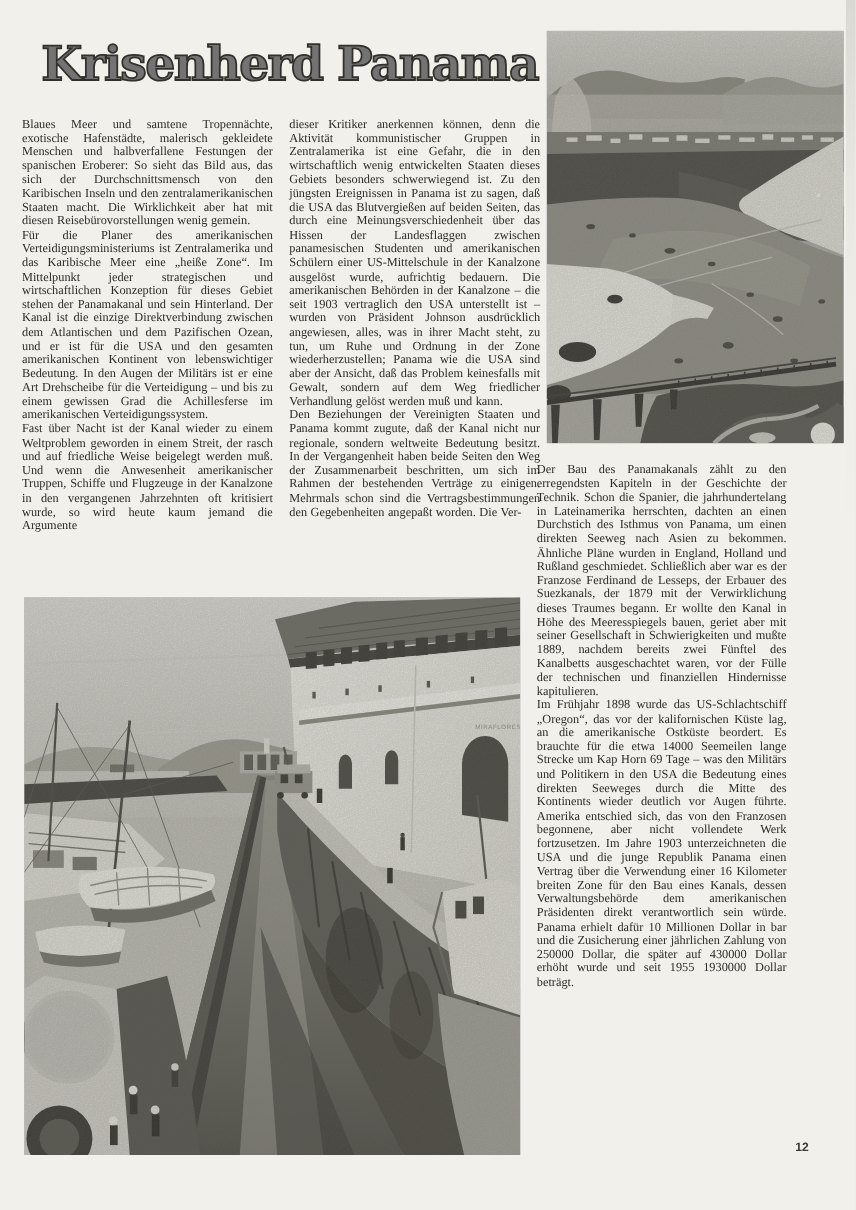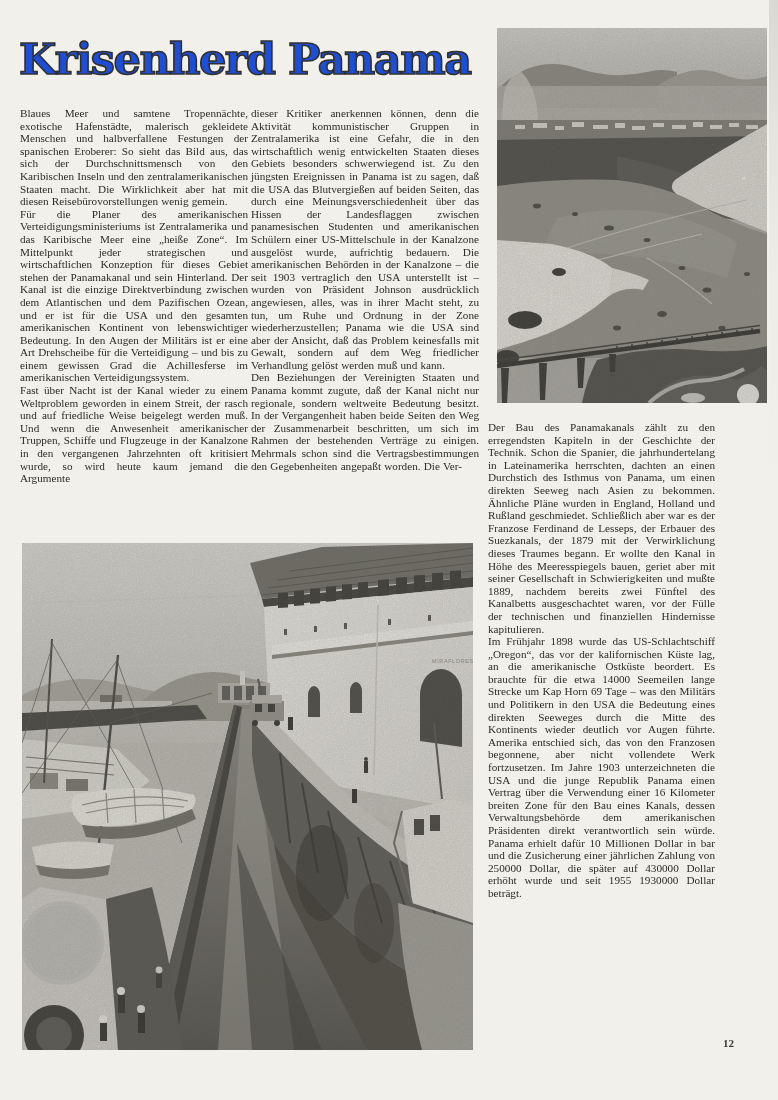--- a/index.html
+++ b/index.html
@@ -5,39 +5,39 @@
   * { margin:0; padding:0; box-sizing:border-box; }
   html,body { width:778px; height:1100px; }
   body { font-family:"Liberation Serif", serif; background:#e9e8e3; }
   .page {
     position:relative; width:778px; height:1100px;
     background:#f1f0eb; overflow:hidden; color:#2c2b27;
   }
   .headline {
     position:absolute; left:19px; top:34px; width:470px;
     font-family:"DejaVu Serif", serif; font-weight:bold;
-    font-size:43px; letter-spacing:-1.5px; color:#1d4ed8;
-    -webkit-text-stroke:1.6px #32302b; white-space:nowrap;
+    font-size:43px; letter-spacing:-1.5px; color:#737373;
+    -webkit-text-stroke:1.6px #32302b; white-space:nowrap;text-align:right;
   }
   .col {
     position:absolute; width:228px;
     font-size:11.2px; line-height:12.6px; text-align:justify;
     word-spacing:0.4px; color:#2c2b27; hyphens:auto;
   }
   .col p { margin:0; }
   .col1 { left:20px;  top:107px; }
-  .col2 { left:251px; top:107px; }
+  .col2 { left:263px; top:107px; }
   .col3 { left:488px; top:421px; width:227px; }
   .photo { position:absolute; overflow:hidden; background:#b8b6b0; }
   .photo svg { display:block; width:100%; height:100%; }
   .photo-aerial { left:497px; top:28px;  width:270px; height:375px; }
   .photo-locks  { left:22px;  top:543px; width:451px; height:507px; }
   .page-number {
     position:absolute; left:723px; top:1037px;
-    font-family:Liberation Serif, serif; font-weight:bold;
+    font-family:Liberation Sans, sans-serif; font-weight:bold;
     font-size:11px; color:#3a3935;
   }
   .edge-artifact {
     position:absolute; right:0; top:0; width:9px; height:1100px;
     background:linear-gradient(180deg,#cfcec9 0%, #e0dfda 12%, #ecebe6 25%, rgba(236,235,230,0) 45%);
     opacity:.7; pointer-events:none;
   }
   .sign-text { font-family:"Liberation Sans", sans-serif; font-size:5.5px; letter-spacing:0.6px; fill:#8f8d84; }
 </style>
 </head>

